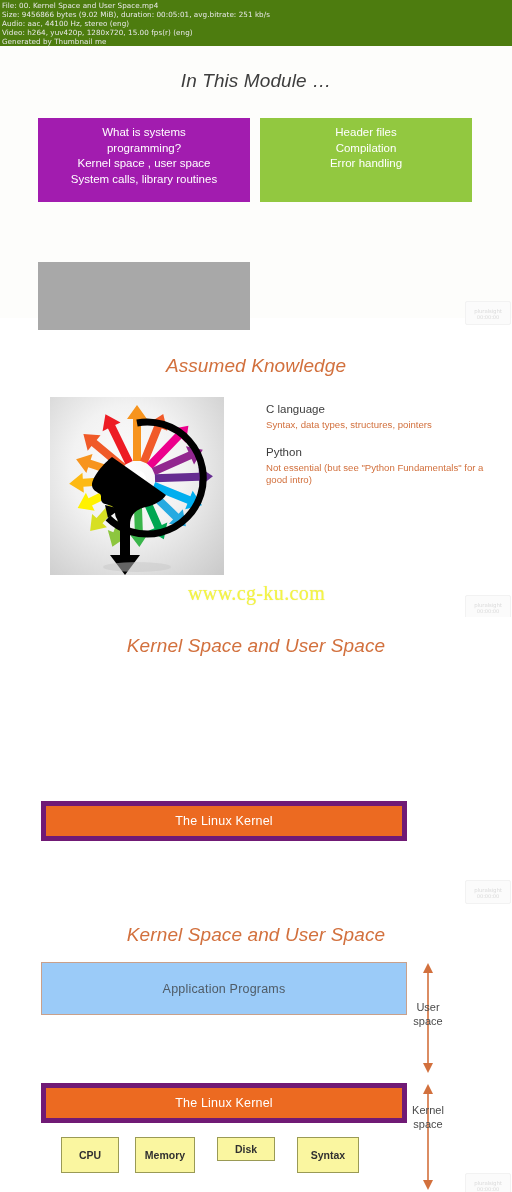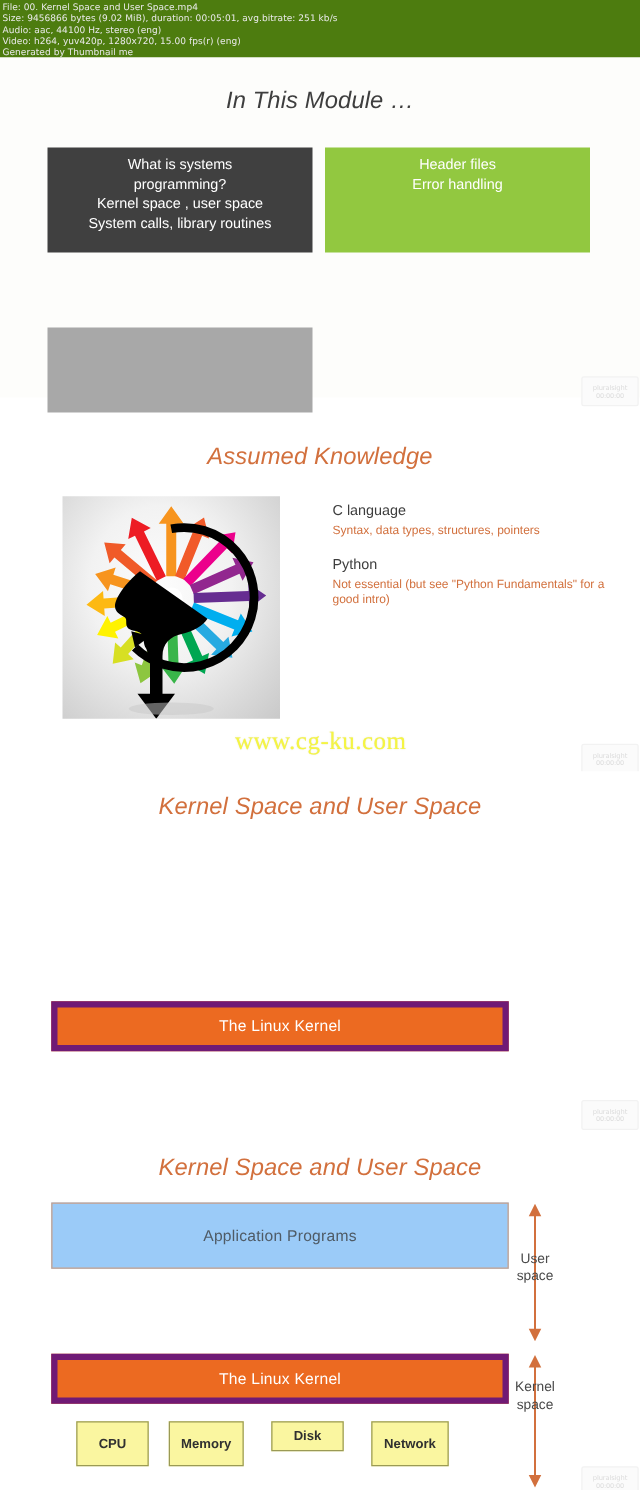--- a/index.html
+++ b/index.html
@@ -58,21 +58,21 @@
 
   
   .cbox {
     position: absolute;
     color: #ffffff;
     text-align: center;
     font-size: 11.5px;
     line-height: 15.5px;
     padding-top: 7px;
   }
-  .cbox.orange { background: #404040; }
+  .cbox.orange { background: #a21caf; }
   .cbox.green  { background: #92c840; }
   .gray-box {
     position: absolute;
     background: #a8a8a8;
   }
 
   
   .ak-image {
     position: absolute;
     background: radial-gradient(ellipse at 45% 40%, #fdfdfd 0%, #f2f2f2 42%, #d8d8d8 78%, #c9c9c9 100%);
@@ -174,20 +174,21 @@
 
     <div class="cbox orange" style="left:38px; top:72px; width:212px; height:84px;">
       <div>What is systems</div>
       <div>programming?</div>
       <div>Kernel space , user space</div>
       <div>System calls, library routines</div>
     </div>
 
     <div class="cbox green" style="left:260px; top:72px; width:212px; height:84px;">
       <div>Header files</div>
+      <div>Compilation</div>
       <div>Error handling</div>
     </div>
 
     <div class="gray-box" style="left:38px; top:216px; width:212px; height:84px;"></div>
 
     <div class="ps-watermark" style="left:465px; top:255px;">
       <div class="w1">pluralsight</div>
       <div class="w2">00:00:00</div>
     </div>
   </div>
@@ -301,21 +302,21 @@
 
     <div class="slide-title accent" style="top:19px;">Kernel Space and User Space</div>
 
     <div class="bar bar-app" style="left:41px; top:57px; width:366px; height:53px;">Application Programs</div>
 
     <div class="bar bar-kernel" style="left:41px; top:178px; width:366px; height:40px;">The Linux Kernel</div>
 
     <div class="hw-box" style="left:61px;  top:1142px; width:58px; height:36px; top:232px;">CPU</div>
     <div class="hw-box" style="left:135px; top:232px; width:60px; height:36px;">Memory</div>
     <div class="hw-box" style="left:217px; top:232px; width:58px; height:24px;">Disk</div>
-    <div class="hw-box" style="left:297px; top:232px; width:62px; height:36px;">Network</div>
+    <div class="hw-box" style="left:297px; top:232px; width:62px; height:36px;">Syntax</div>
 
     <svg class="arrow-svg" style="left:418px; top:55px;" width="20" height="116">
       <line x1="10" y1="12" x2="10" y2="104" stroke="#d2703d" stroke-width="1.6"></line>
       <path d="M10,3 L5,13 L15,13 Z" fill="#d2703d"></path>
       <path d="M10,113 L5,103 L15,103 Z" fill="#d2703d"></path>
     </svg>
     <div class="space-label" style="left:400px; top:95px;">
       <div>User</div>
       <div>space</div>
     </div>

